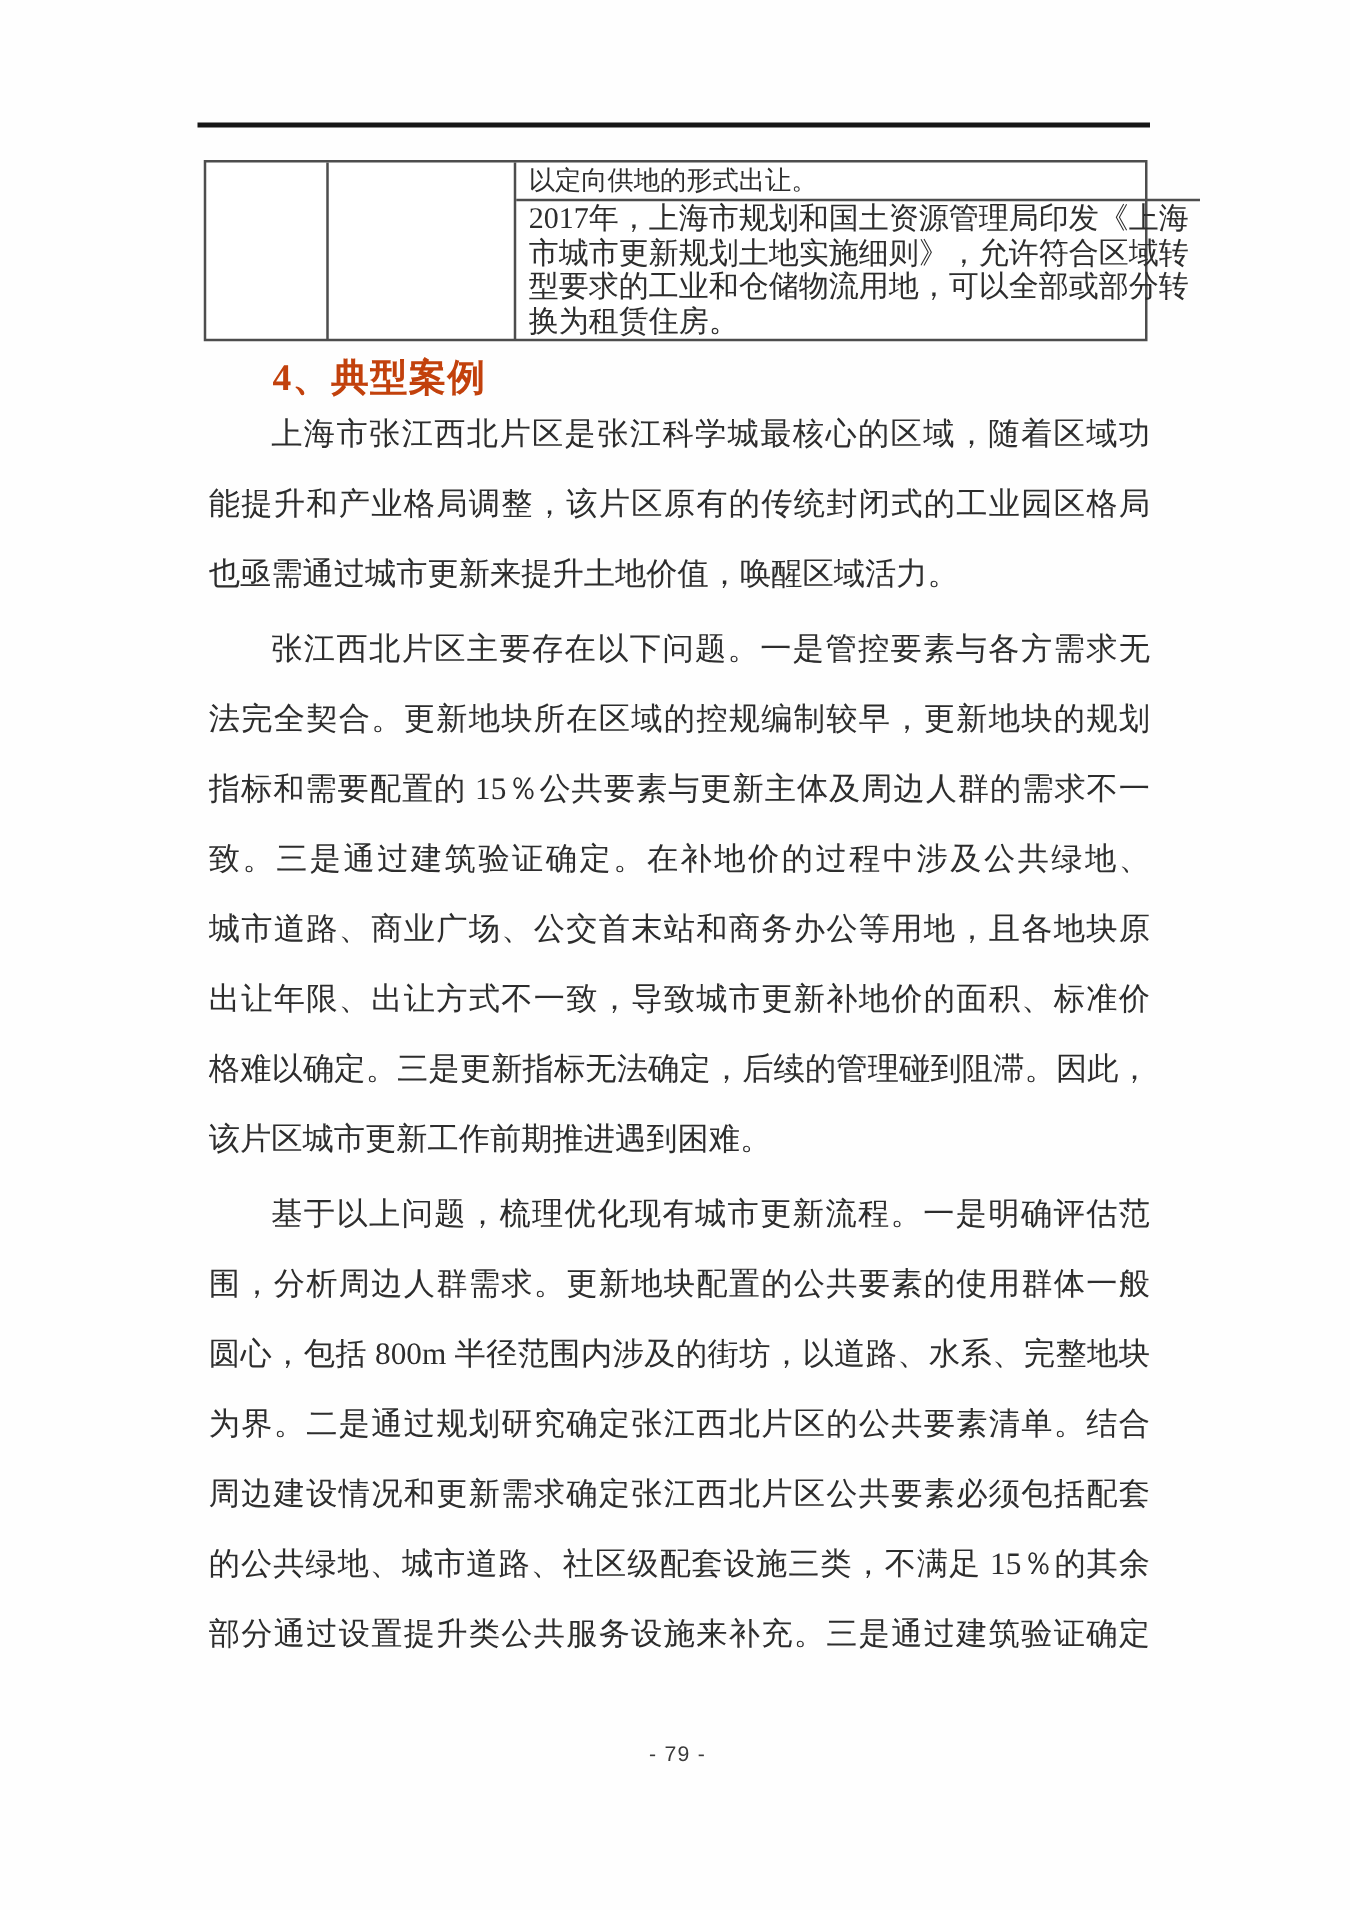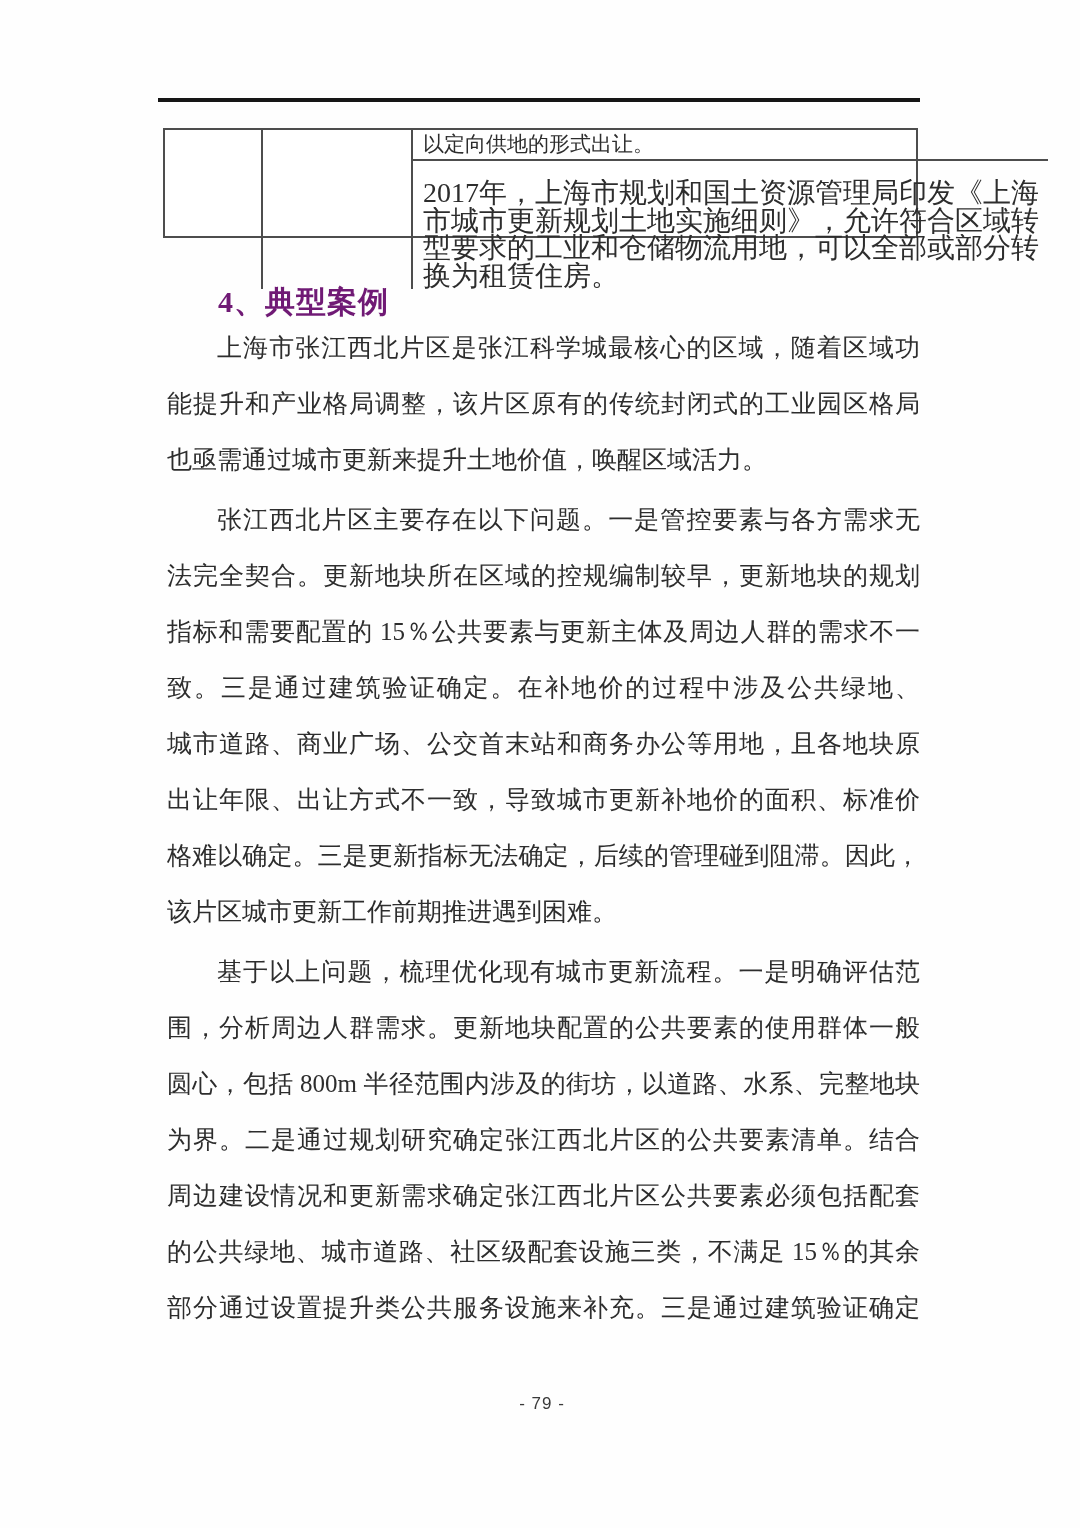--- a/index.html
+++ b/index.html
@@ -14,51 +14,51 @@
   .page { position: absolute; inset: 0; background: #fefefe; }
 
   .header-rule {
     position: absolute; left: 158px; top: 98px;
     width: 762px; height: 4px; background: #161616;
   }
 
   
   .doc-table {
     position: absolute; left: 163px; top: 128px;
-    width: 755px; height: 110px;
+    width: 755px; height: 145px;
     display: grid; grid-template-columns: 98px 150px 1fr;
     border: 2px solid #4d4d4d;
     box-sizing: border-box;
     background: #fff;
   }
   .tcell { box-sizing: border-box; }
   .tcell.c1, .tcell.c2 { border-right: 2px solid #4d4d4d; }
   .tcell.c3 { display: flex; flex-direction: column; }
   .trow1 {
     height: 31px; box-sizing: border-box;
     border-bottom: 2px solid #4d4d4d;
     font-size: 21px; line-height: 29px;
     padding: 0 8px 0 10px;
     white-space: nowrap; overflow: hidden;
   }
   .trow2 {
-    flex: 1; padding: 18px 9px 0 10px;
-    font-size: 28px;
+    flex: 1; padding: 1px 9px 0 10px;
+    font-size: 24px;
   }
   .trow2 .tline {
     line-height: 27.5px;
     text-align: justify; text-align-last: justify; text-justify: inter-character;
     overflow: hidden; white-space: nowrap;
   }
   .trow2 .tline.end { text-align-last: left; }
 
   
   .section-heading {
     position: absolute; left: 218px; top: 282px;
-    font-size: 30px; font-weight: bold; color: #701a75;
+    font-size: 30px; font-weight: bold; color: #c2410c;
     letter-spacing: 1px; white-space: nowrap;
   }
 
   
   .body-text {
     position: absolute; left: 155px; top: 320px; width: 765px;
     font-size: 25px; color: #2d2d2d;
   }
   .para { margin: 0 0 4px 12px; }
   .bline {

